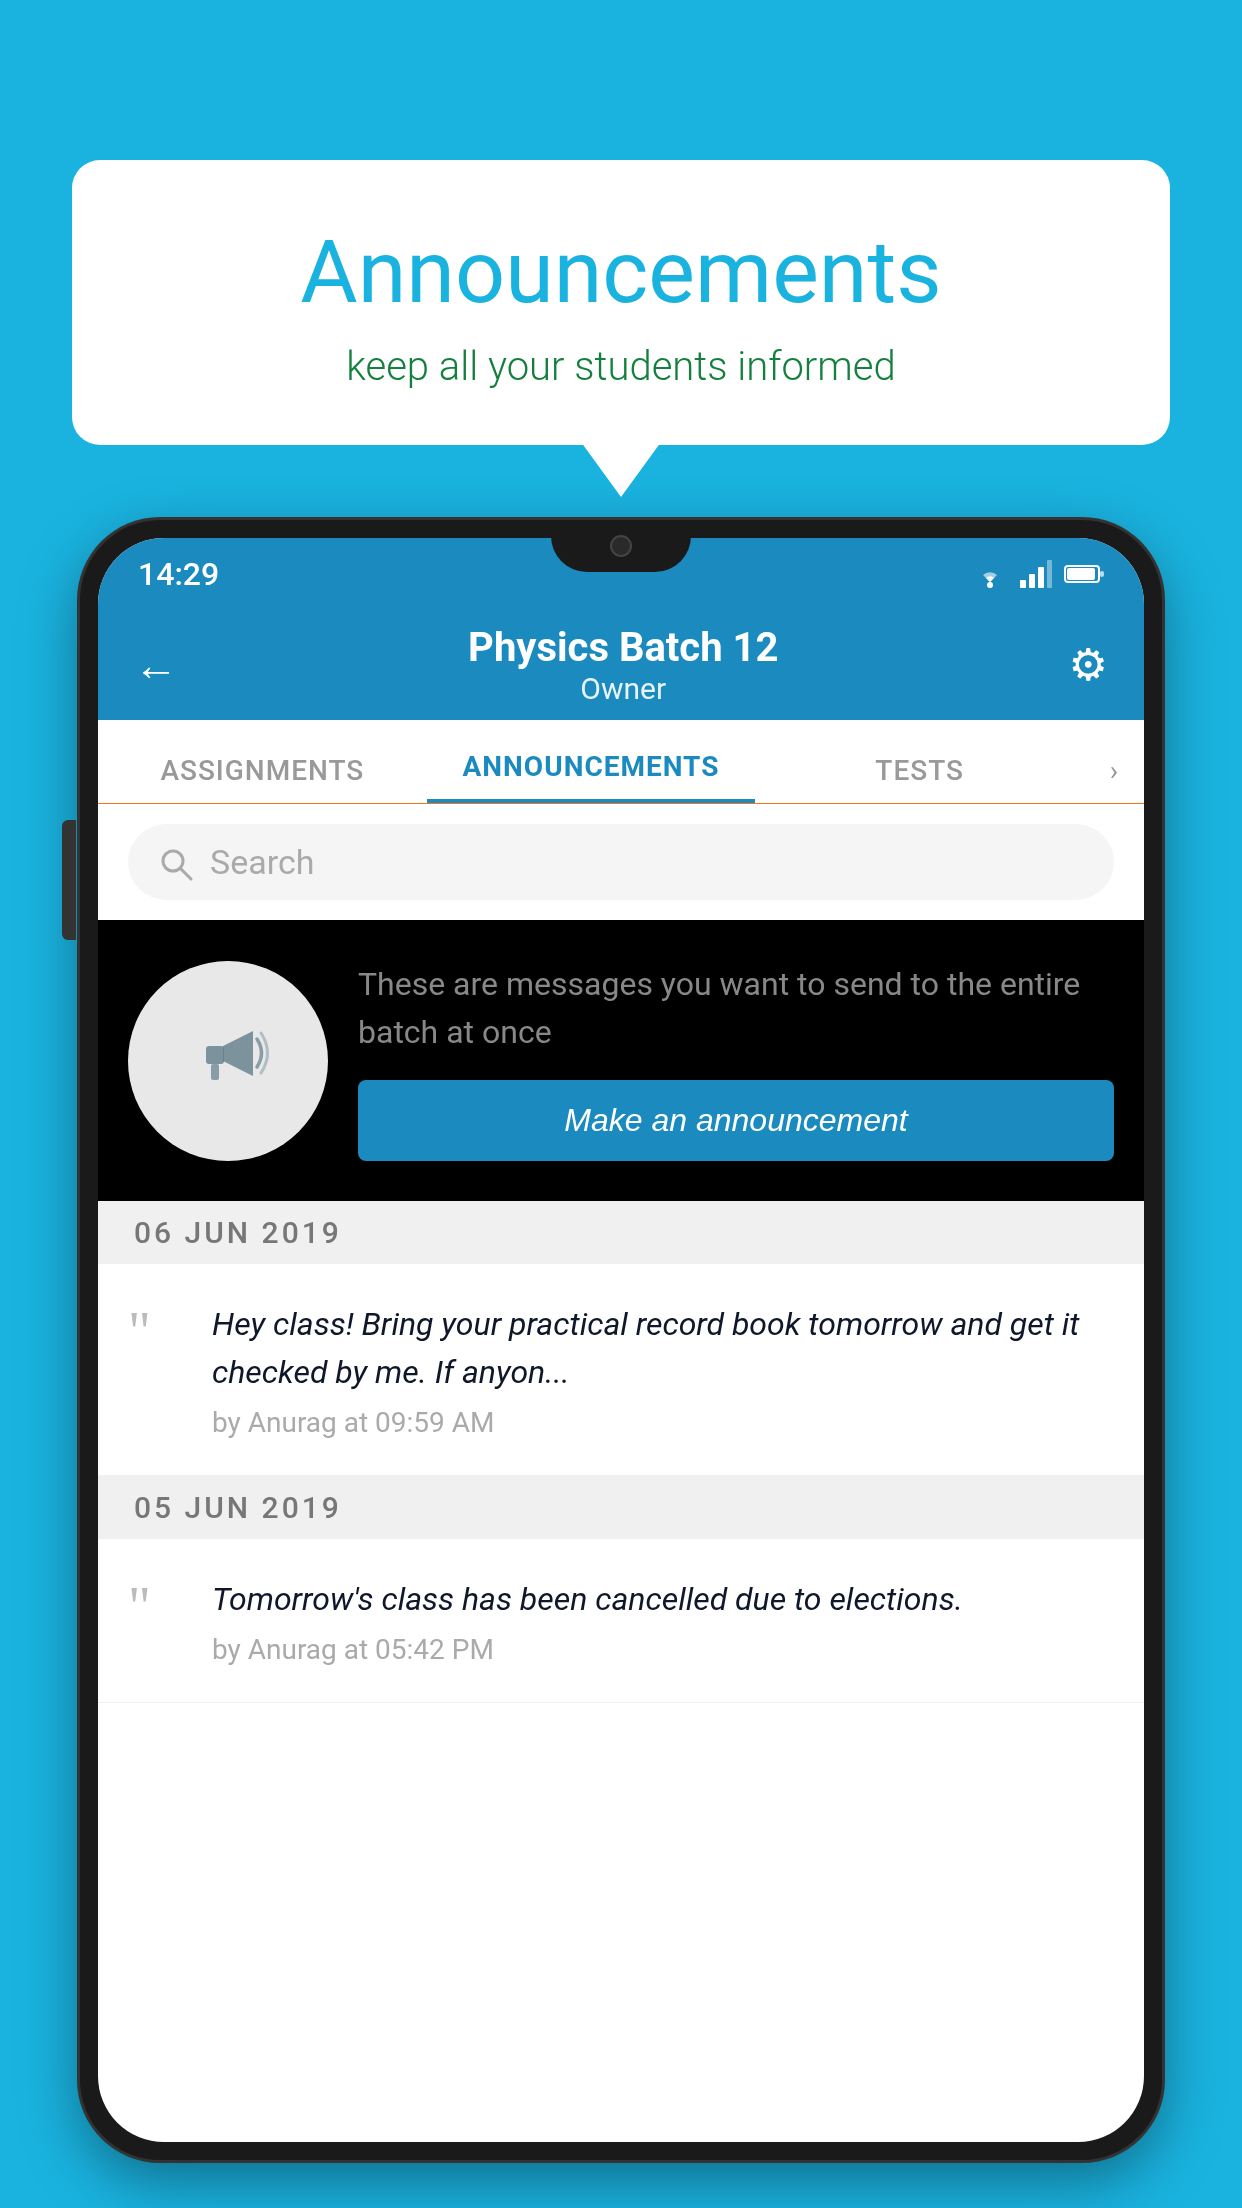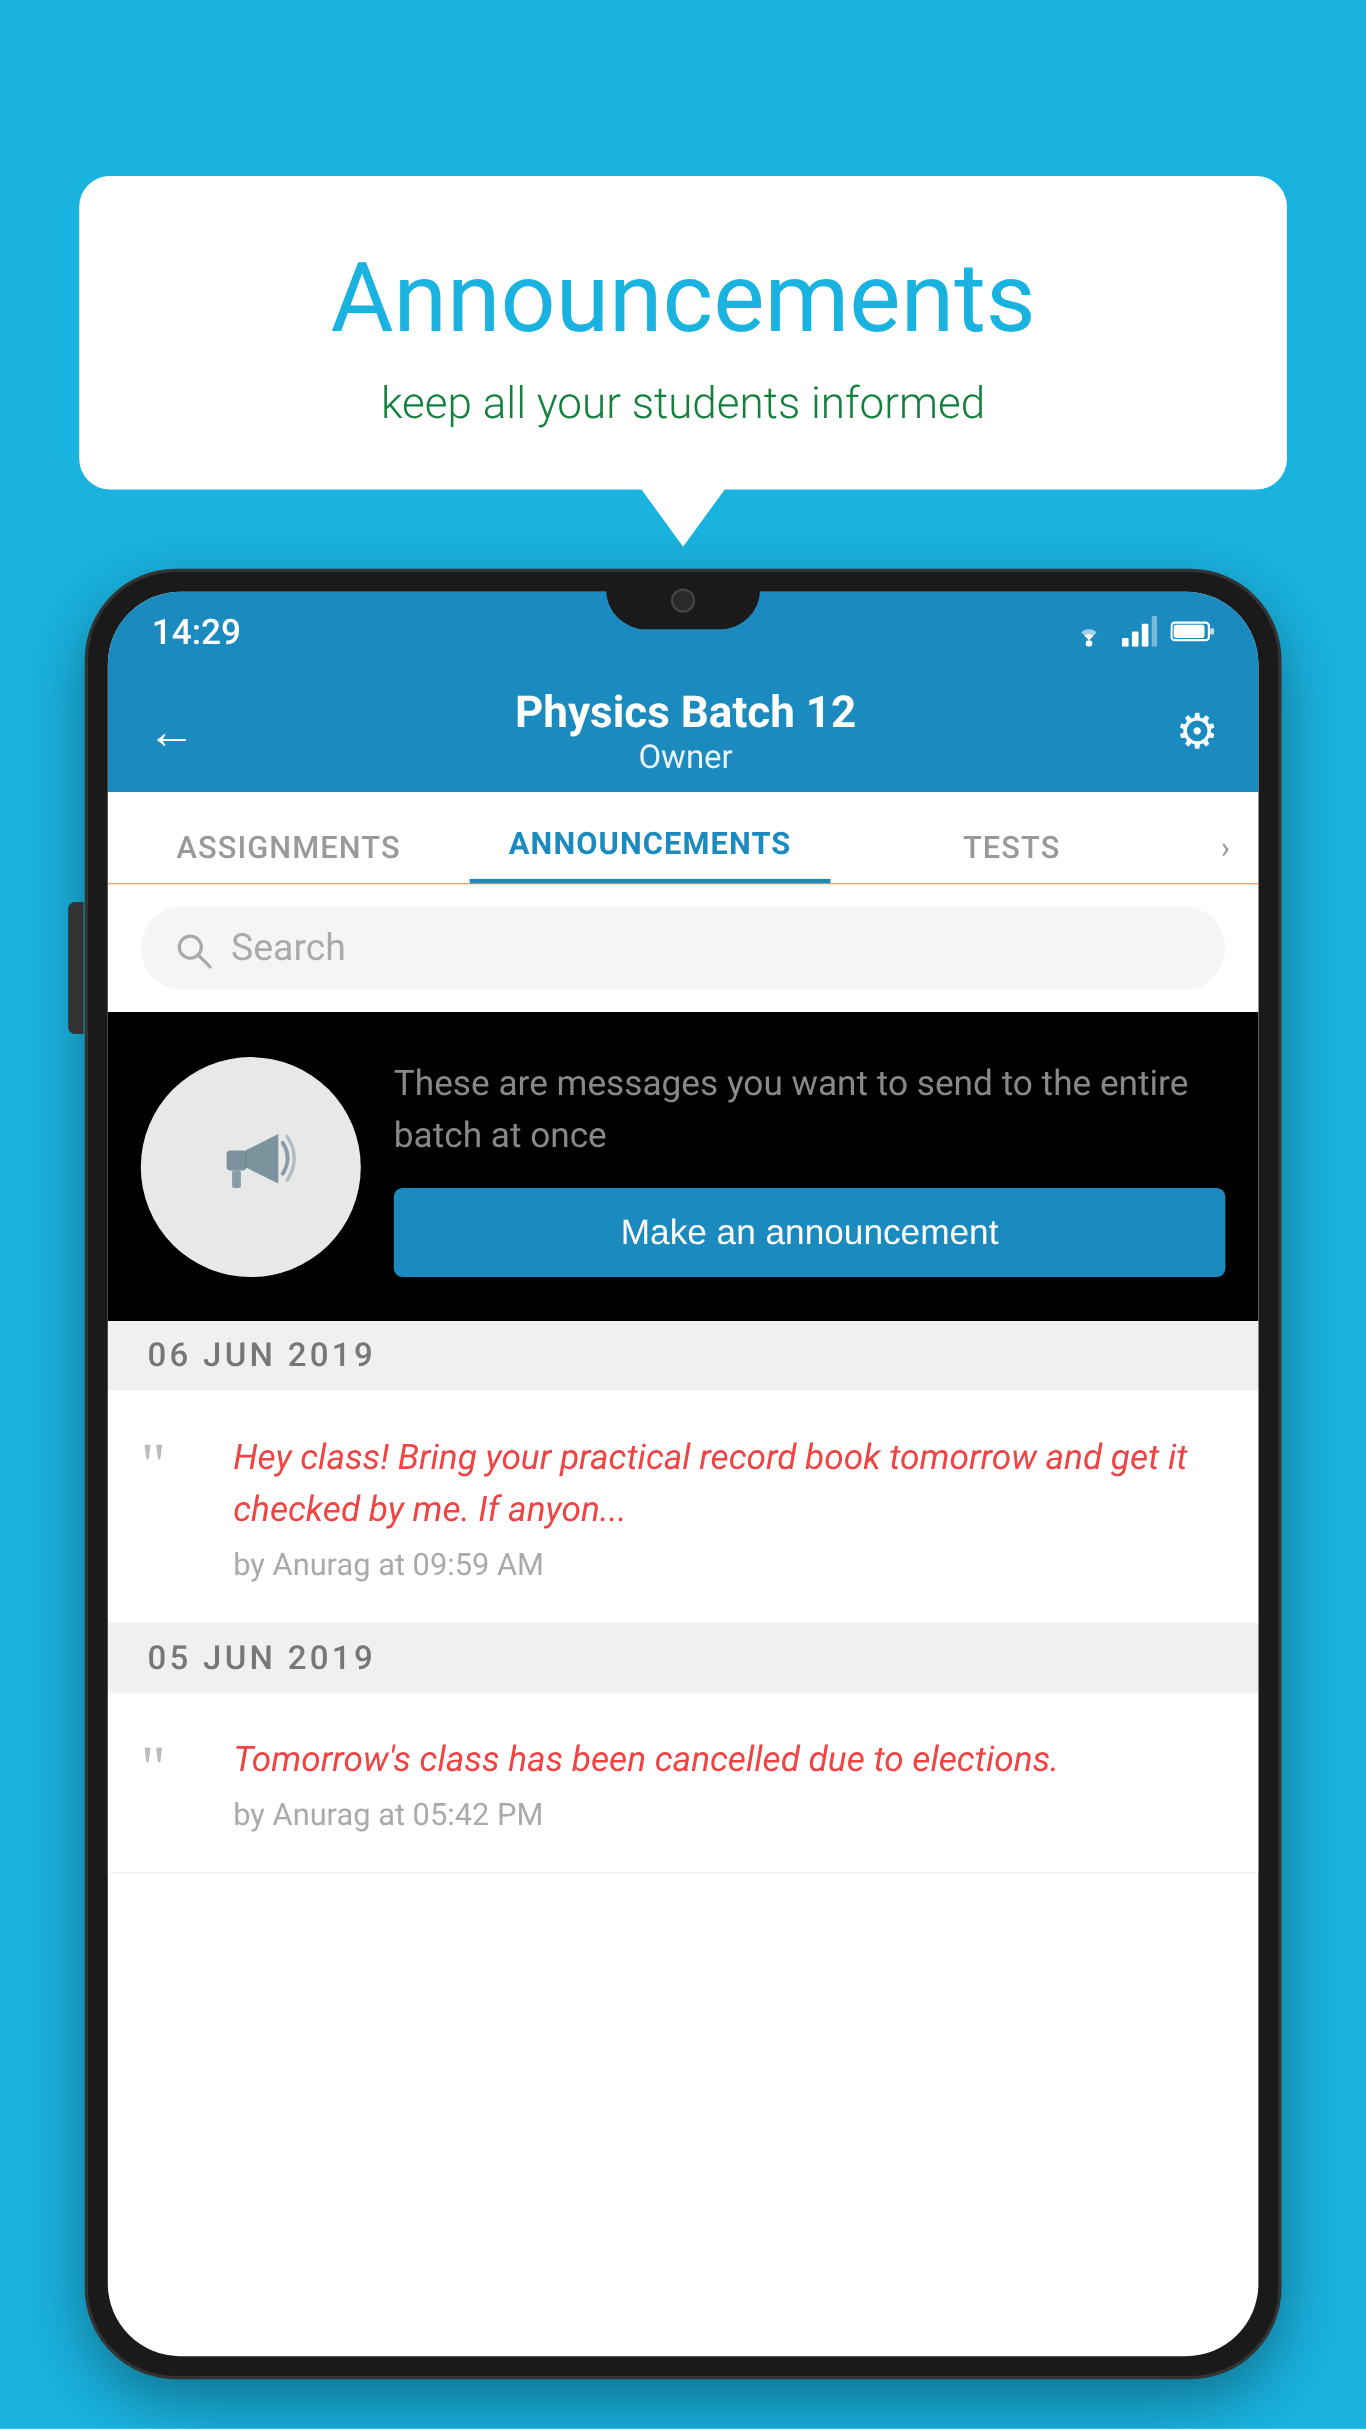--- a/index.html
+++ b/index.html
@@ -262,20 +262,21 @@
     .make-announcement-btn {
       background: #1a8abf;
       color: white;
       border: none;
       border-radius: 8px;
       padding: 22px 36px;
       font-size: 32px;
       font-weight: 500;
       cursor: pointer;
       width: 100%;
+      font-style: italic;
     }
 
     
     .date-divider {
       background: #f0f0f0;
       padding: 14px 36px;
       font-size: 30px;
       color: #777;
       font-weight: 500;
       letter-spacing: 3px;
@@ -300,21 +301,21 @@
       flex-shrink: 0;
       width: 60px;
     }
 
     .announcement-content {
       flex: 1;
     }
 
     .announcement-text {
       font-size: 32px;
-      color: #ef4444;
+      color: #0f172a;
       font-style: italic;
       line-height: 1.5;
       margin-bottom: 10px;
     }
 
     .announcement-meta {
       font-size: 28px;
       color: #aaa;
     }
   </style>

